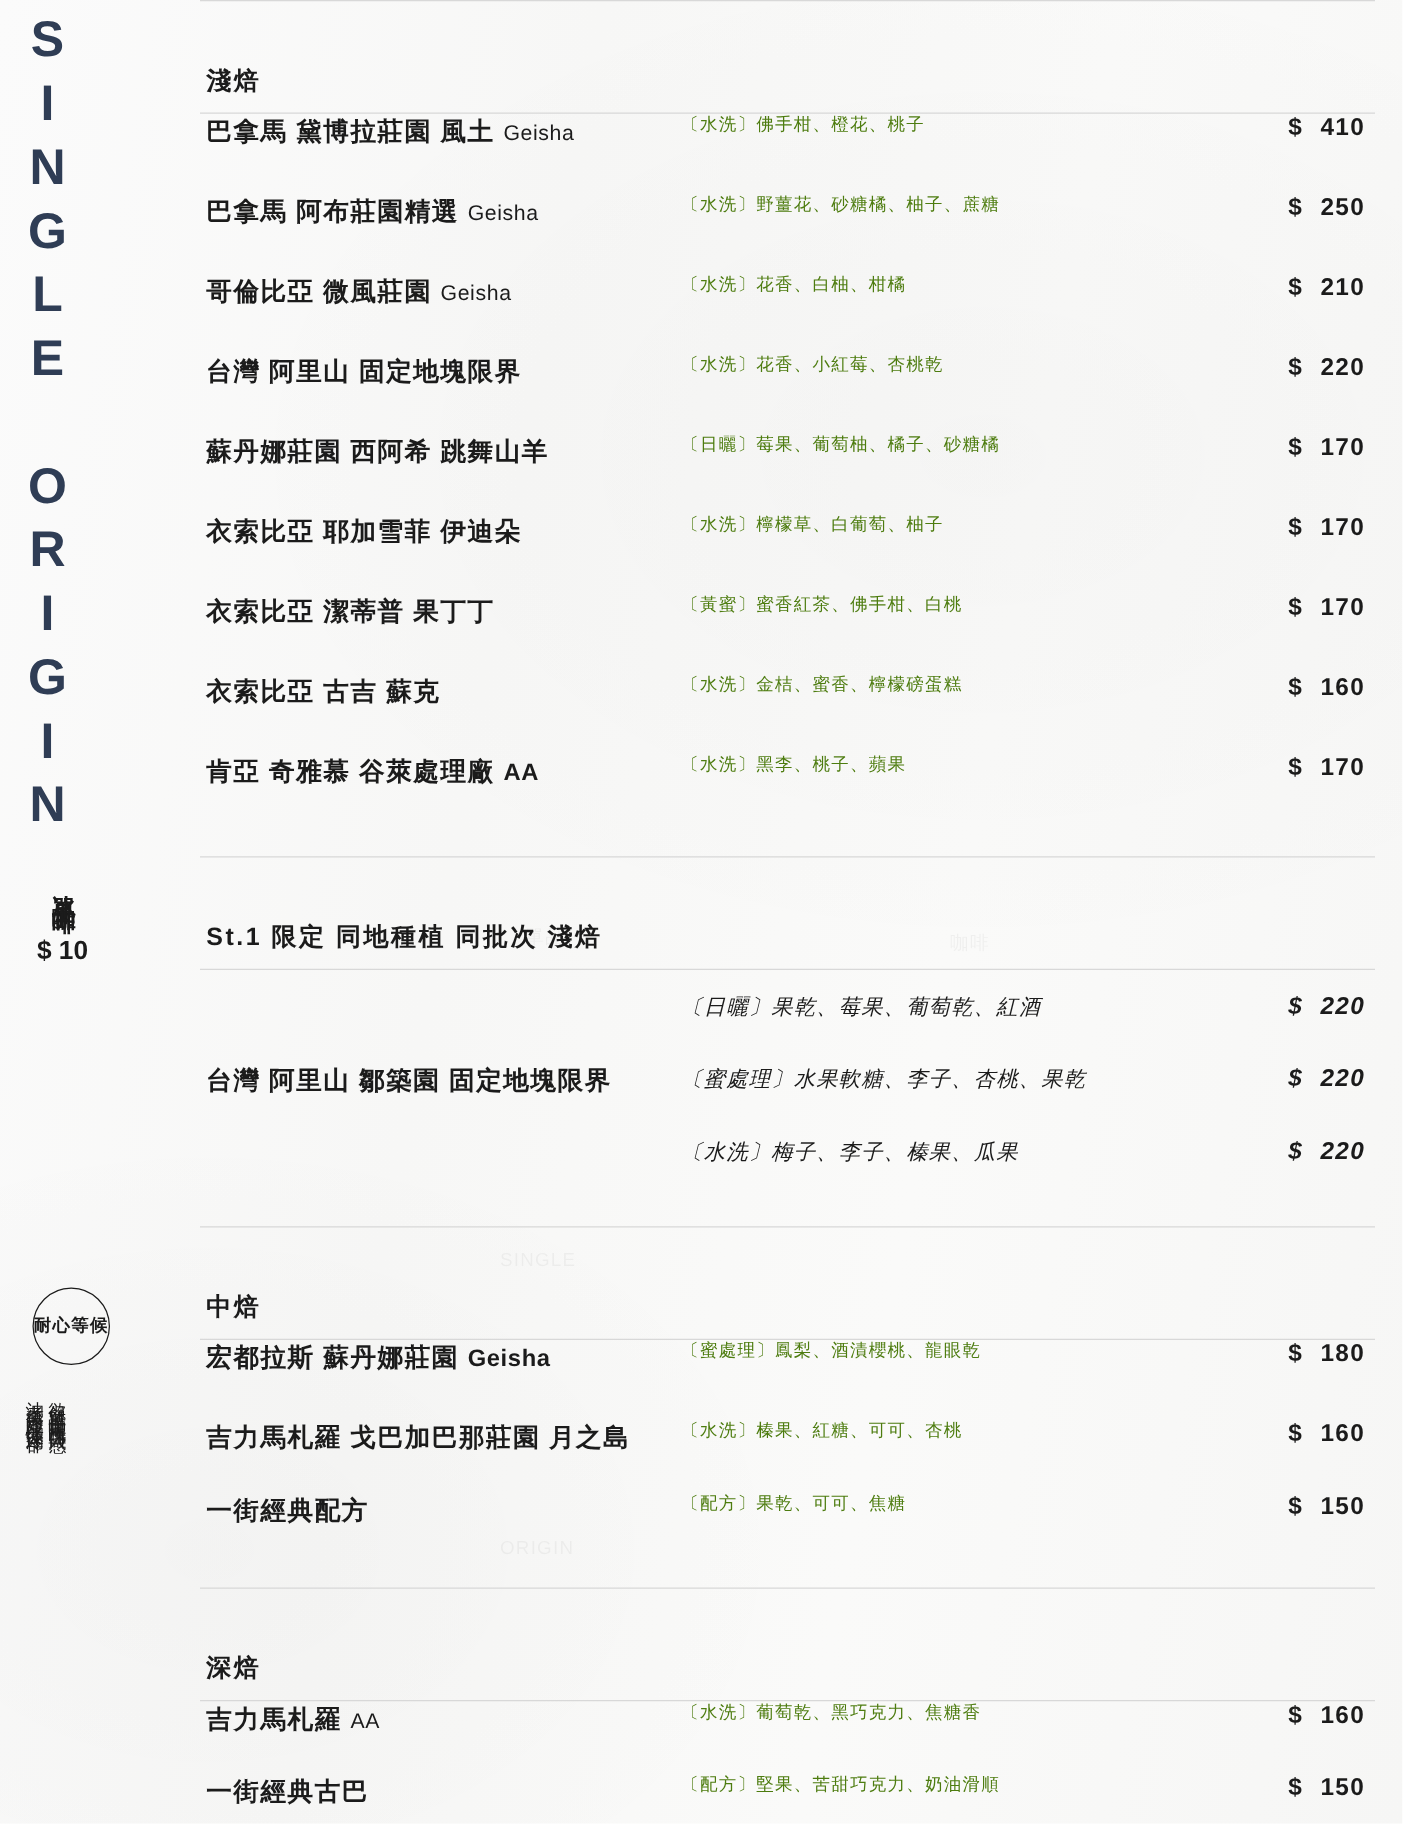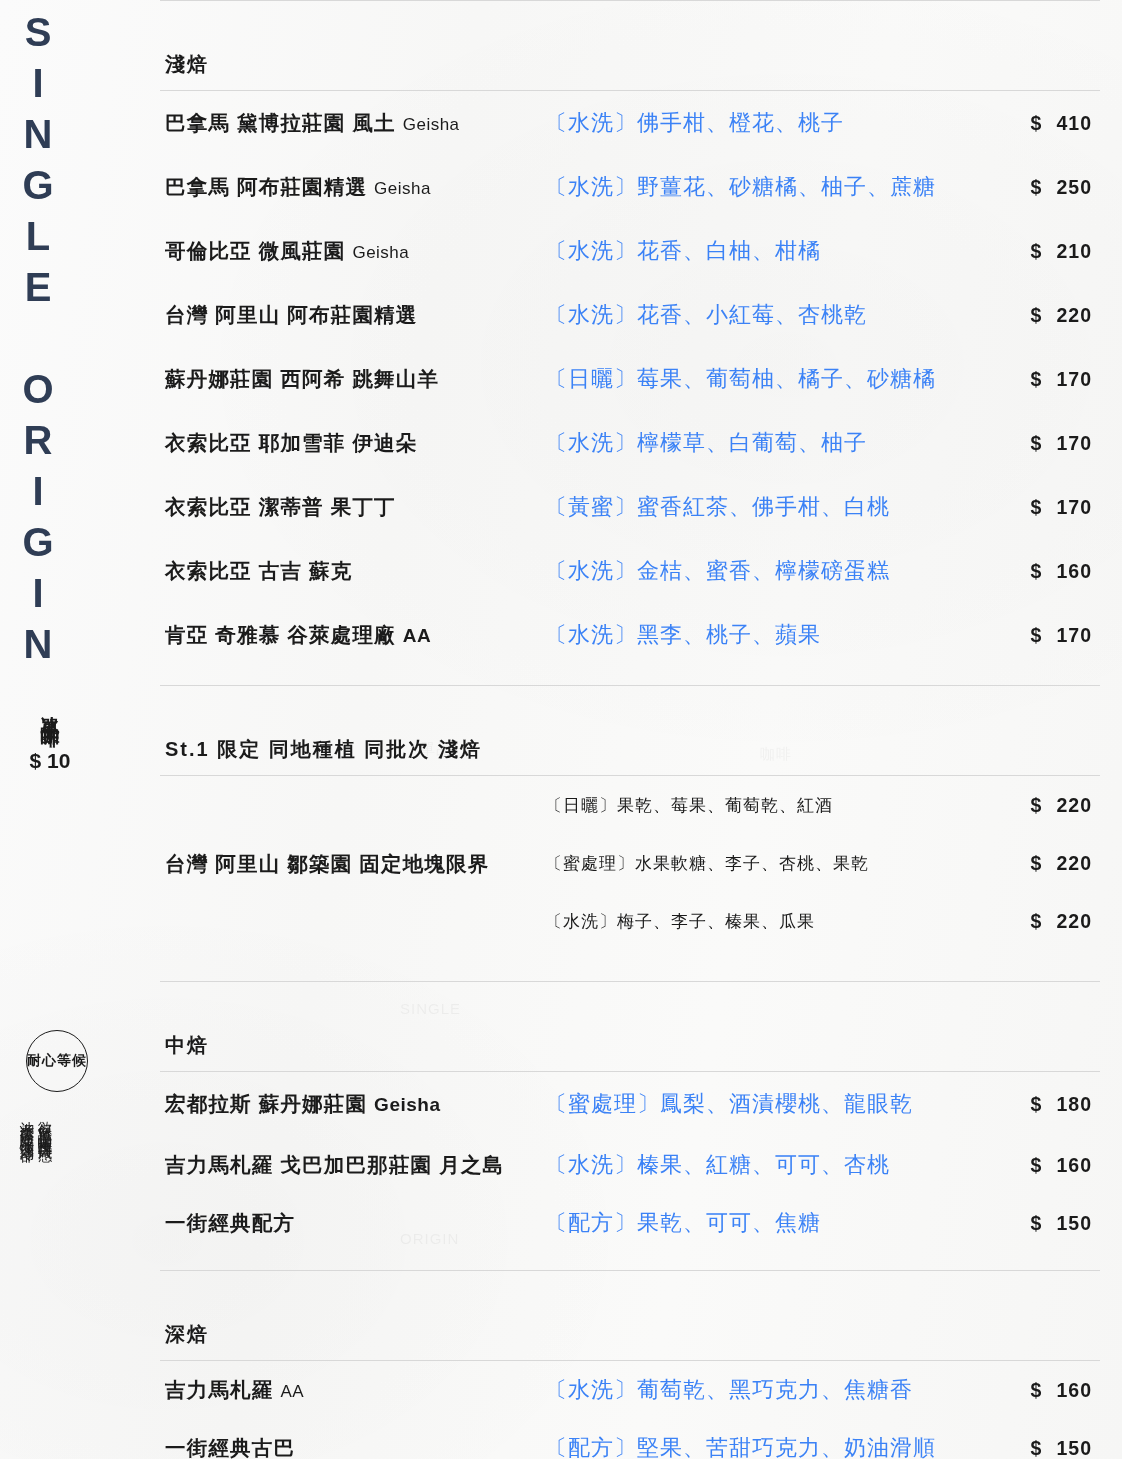--- a/index.html
+++ b/index.html
@@ -135,21 +135,21 @@
     padding: 13px 0 12px 5px;
     margin-top: 37px;
   }
   .section-head .st1 {
     font-weight: 700;
     text-align: center;
   }
 
   .row {
     display: flex;
-    align-items: center;
+    align-items: flex-start;
     padding: 0 0 0 5px;
     height: 64px;
   }
   .row .name {
     width: 380px;
     font-size: 20.5px;
     font-weight: 700;
     letter-spacing: 1.2px;
     white-space: nowrap;
   }
@@ -158,23 +158,23 @@
     font-size: 17px;
     letter-spacing: 0.5px;
   }
   .row .name .sub-b {
     font-weight: 700;
     font-size: 19px;
     letter-spacing: 0.5px;
   }
   .row .notes {
     flex: 1;
-    font-size: 22px;
-    letter-spacing: 1px;
-    color: #3b82f6;
+    font-size: 14px;
+    letter-spacing: 1px;
+    color: #4d7c0f;
     white-space: nowrap;
   }
   .row .price {
     width: 120px;
     text-align: right;
     font-size: 19.5px;
     font-weight: 700;
     letter-spacing: 1px;
     padding-right: 8px;
   }
@@ -191,20 +191,21 @@
   }
   .group .name {
     width: 380px;
     font-size: 20.5px;
     font-weight: 700;
     letter-spacing: 1.2px;
     white-space: nowrap;
   }
   .group .variants {
     flex: 1;
+    font-style: italic;
   }
   .group .vrow {
     display: flex;
     align-items: center;
     height: 58px;
   }
   .group .vrow .notes {
     flex: 1;
     font-size: 17px;
     letter-spacing: 1px;
@@ -274,21 +275,21 @@
     <div class="price"><span class="cur">$</span><span>250</span></div>
   </div>
 
   <div class="row">
     <div class="name"><span>哥倫比亞 微風莊園</span> <span class="sub">Geisha</span></div>
     <div class="notes">〔水洗〕花香、白柚、柑橘</div>
     <div class="price"><span class="cur">$</span><span>210</span></div>
   </div>
 
   <div class="row">
-    <div class="name"><span>台灣 阿里山 阿布莊園精選</span></div>
+    <div class="name"><span>台灣 阿里山 固定地塊限界</span></div>
     <div class="notes">〔水洗〕花香、小紅莓、杏桃乾</div>
     <div class="price"><span class="cur">$</span><span>220</span></div>
   </div>
 
   <div class="row">
     <div class="name"><span>蘇丹娜莊園 西阿希 跳舞山羊</span></div>
     <div class="notes">〔日曬〕莓果、葡萄柚、橘子、砂糖橘</div>
     <div class="price"><span class="cur">$</span><span>170</span></div>
   </div>
 

